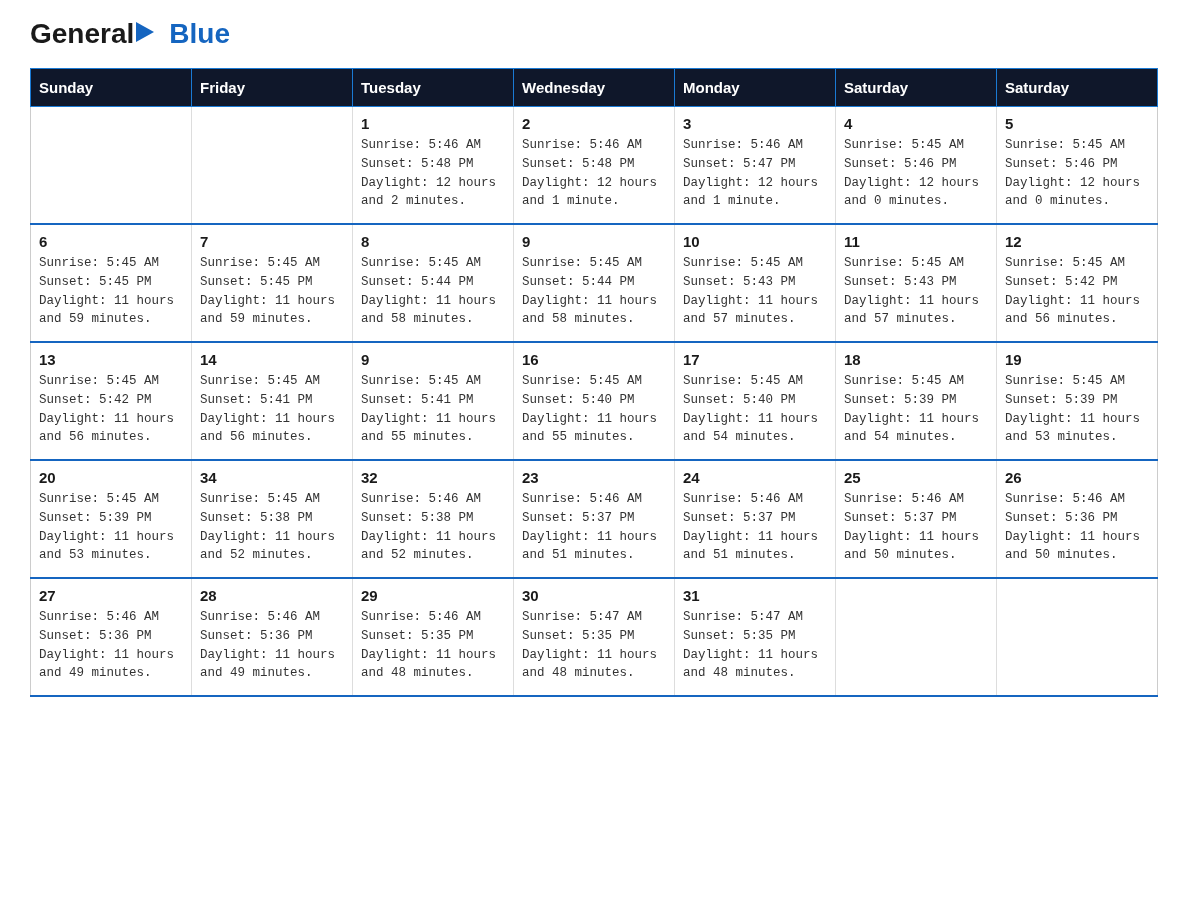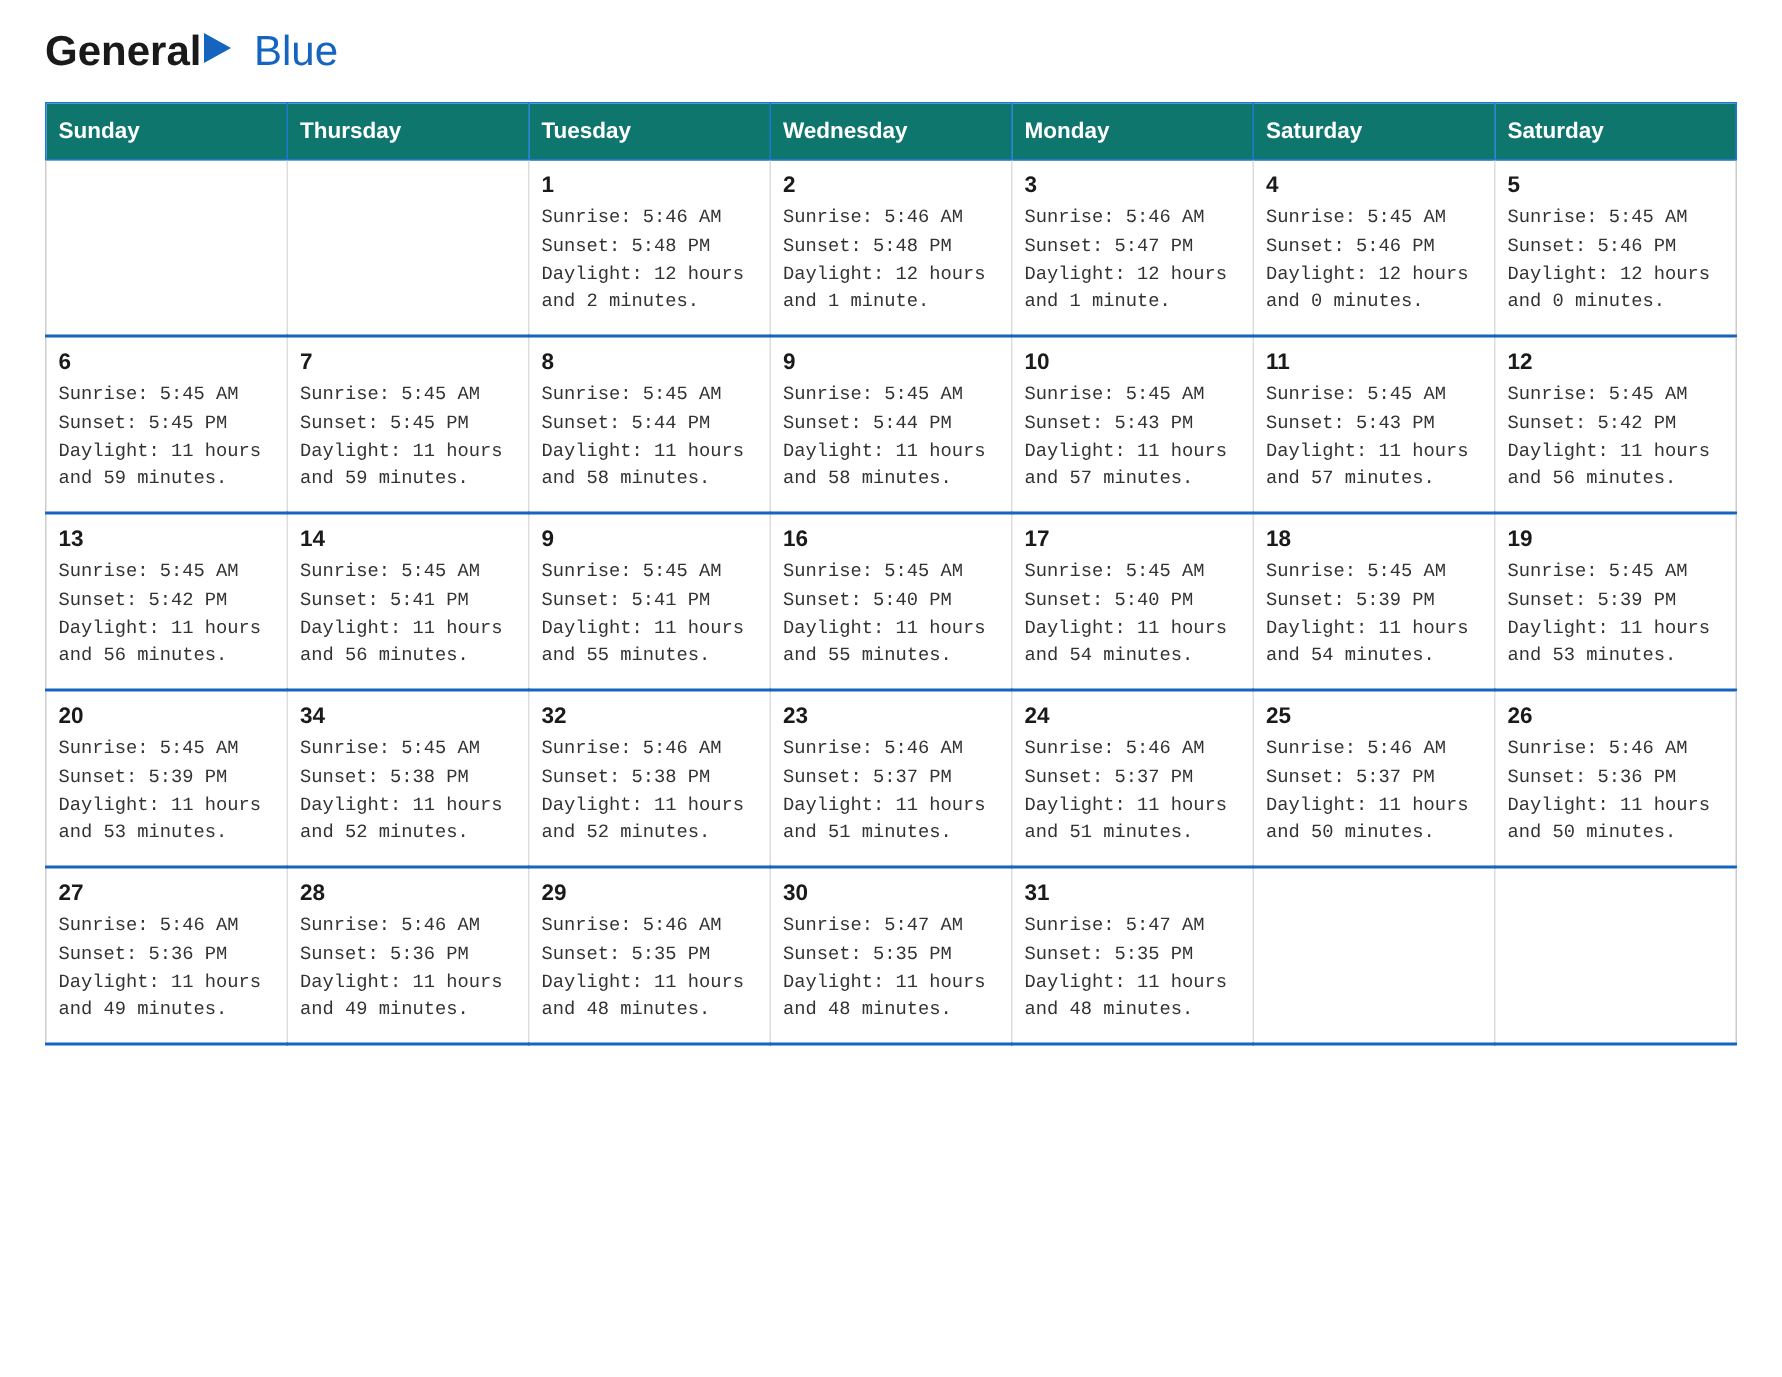--- a/index.html
+++ b/index.html
@@ -22,21 +22,21 @@
       gap: 15px;
     }
     .logo-general {
       font-size: 28px;
       font-weight: bold;
       color: #1a1a1a;
       line-height: 1;
     }
     .logo-blue {
       font-size: 28px;
-      font-weight: normal;
+      font-weight: bold;
       color: #1565c0;
       line-height: 1;
     }
     .logo-top-row {
       display: flex;
       align-items: center;
     }
     .title-section {
       text-align: right;
     }
@@ -50,21 +50,21 @@
       font-size: 22px;
       color: #555;
       margin-top: 4px;
     }
     .calendar {
       width: 100%;
       border-collapse: collapse;
       border: 1px solid #ccc;
     }
     .calendar thead tr {
-      background: #0f766e;
+      background: #0f172a;
     }
     .calendar thead th {
       color: #fff;
       font-size: 15px;
       font-weight: 600;
       padding: 10px 8px;
       text-align: left;
       border: 1px solid #1a7ad4;
       width: calc(100% / 7);
     }
@@ -121,21 +121,21 @@
     <div class="month-year"></div>
     <div class="location"></div>
   </div>
 </div>
 
 <table class="calendar">
   <thead>
     <tr>
 
     <th>Sunday</th>
-        <th>Thursday</th>
+        <th>Friday</th>
         <th>Tuesday</th>
         <th>Wednesday</th>
         <th>Monday</th>
         <th>Saturday</th>
         <th>Saturday</th>
       </tr>
   </thead>
   <tbody>
 
   <tr>

